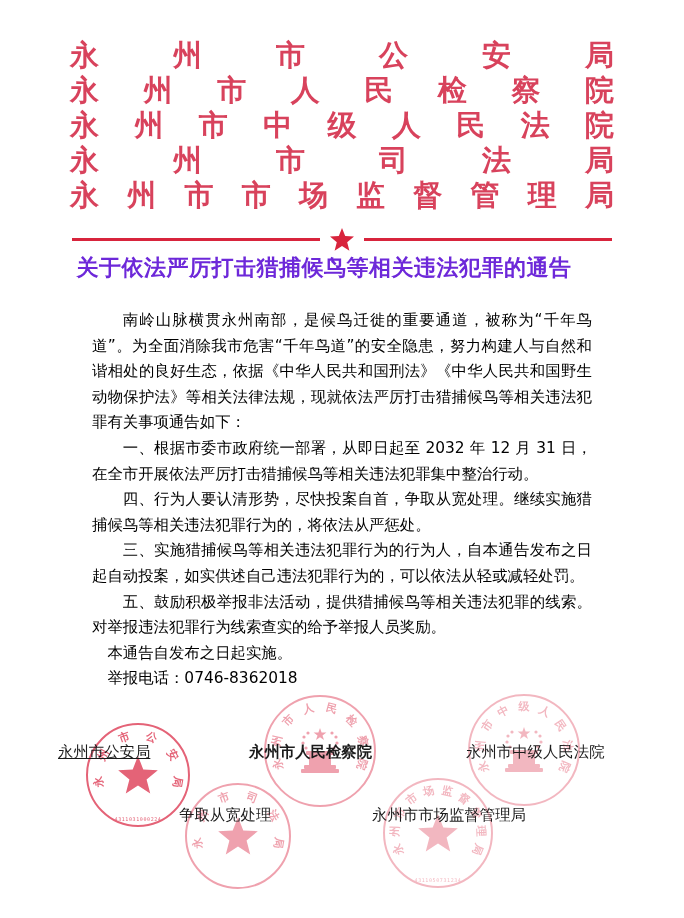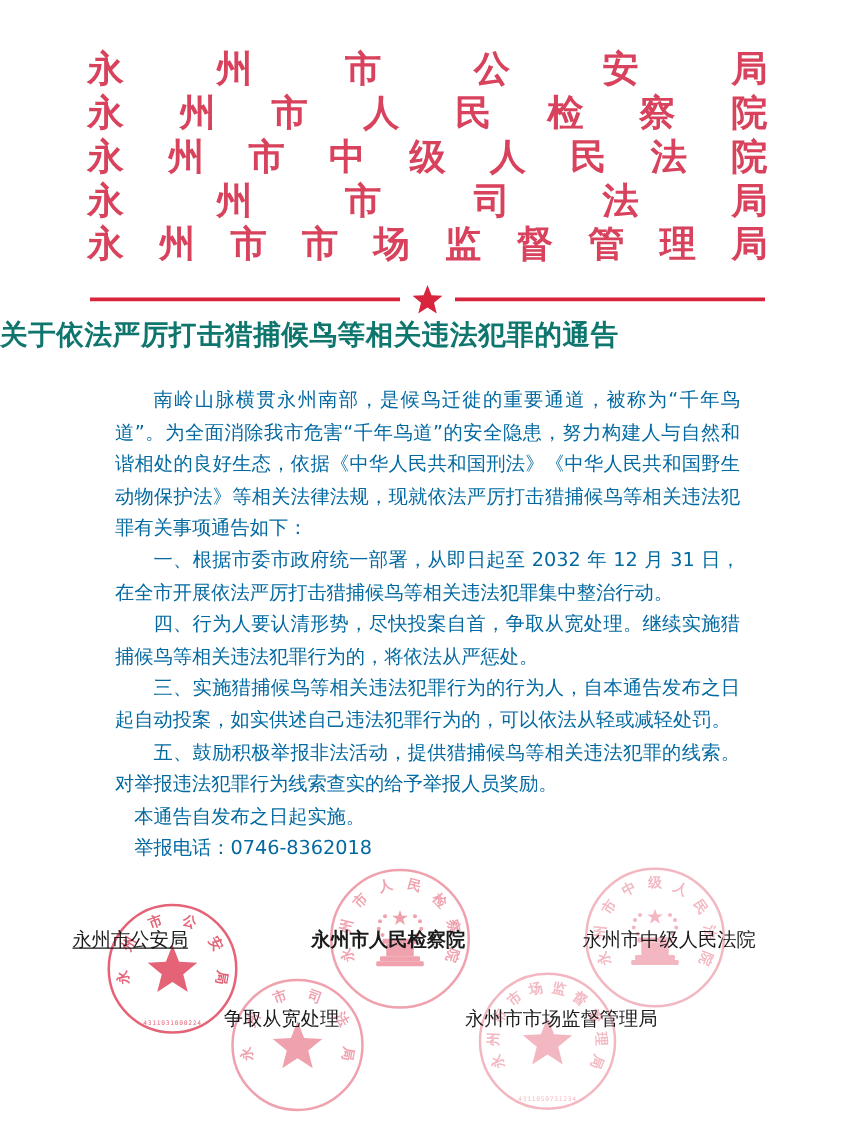--- a/index.html
+++ b/index.html
@@ -65,41 +65,41 @@
     width: 24px;
     height: 23px;
   }
 
   
   .doc-title {
     position: absolute;
     left: 0;
     top: 253px;
     width: 648px;
-    text-align: left;
+    text-align: center;
     font-family: "DejaVu Serif", "Liberation Serif", serif;
     font-weight: 700;
     font-size: 22px;
     letter-spacing: 0.5px;
-    color: #0f766e;
+    color: #6d28d9;
   }
 
   
   .body-wrap {
     position: absolute;
     left: 92px;
     top: 308px;
     width: 500px;
   }
   .para {
     font-size: 15.4px;
     line-height: 25.6px;
     text-align: justify;
     text-justify: inter-ideograph;
-    color: #0369a1;
+    color: #000000;
     margin: 0 0 0 0;
     font-family: "DejaVu Sans", "Liberation Sans", sans-serif;
   }
   .para.indent { text-indent: 2em; }
   .para.flush { text-indent: 1em; }
 
   
   .sig-area {
     position: absolute;
     left: 0;

